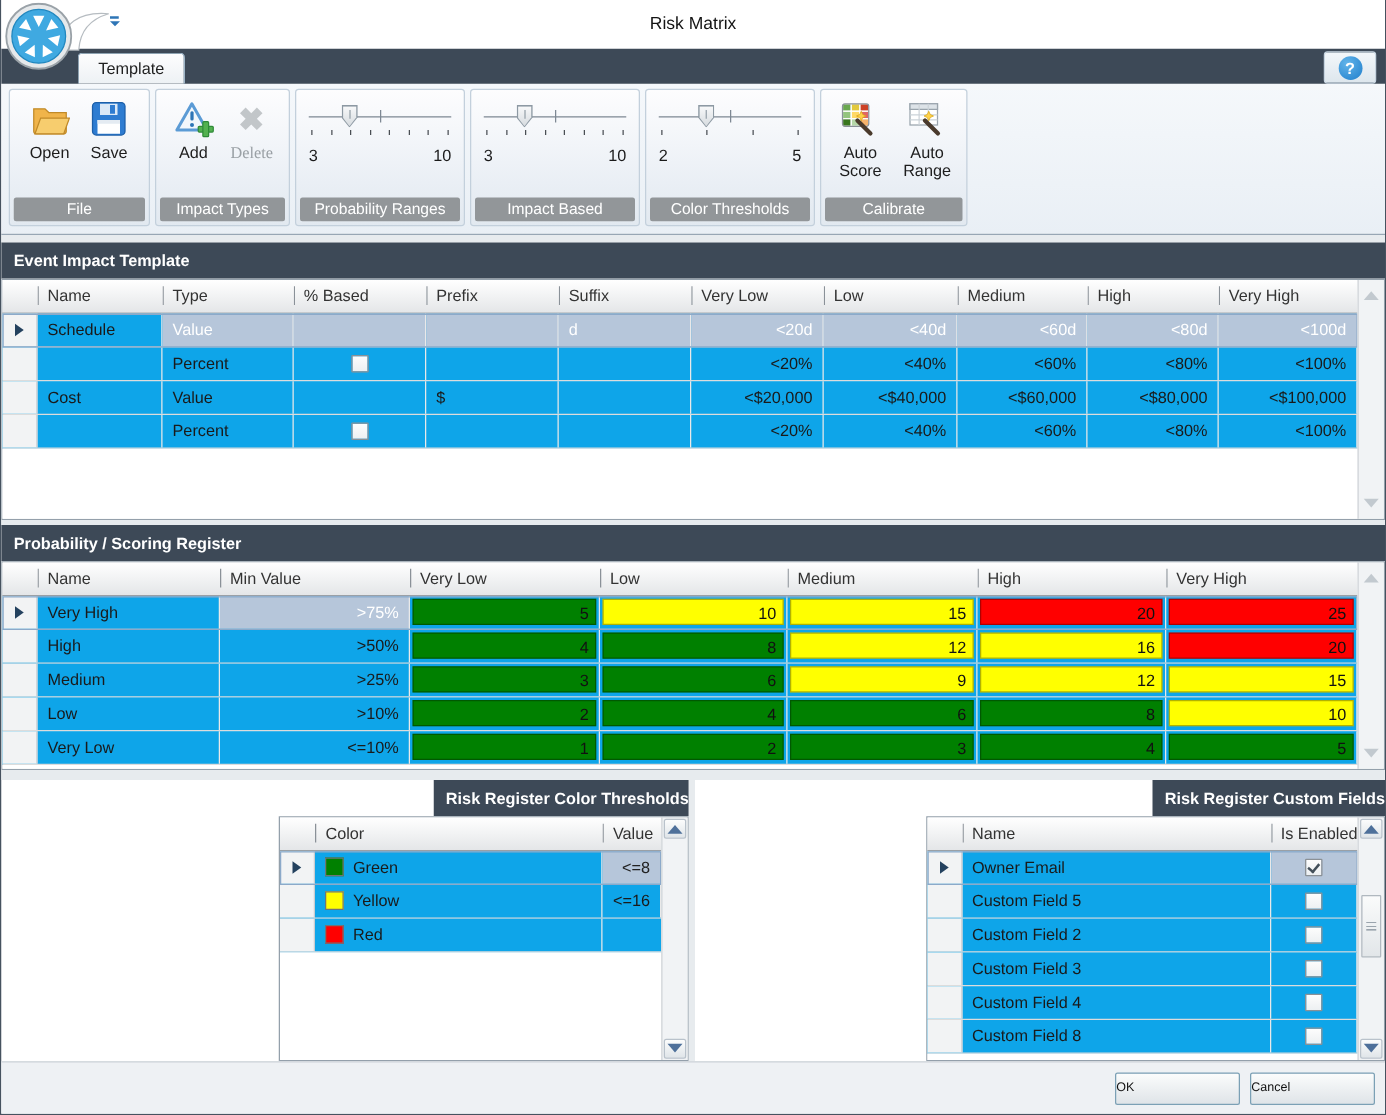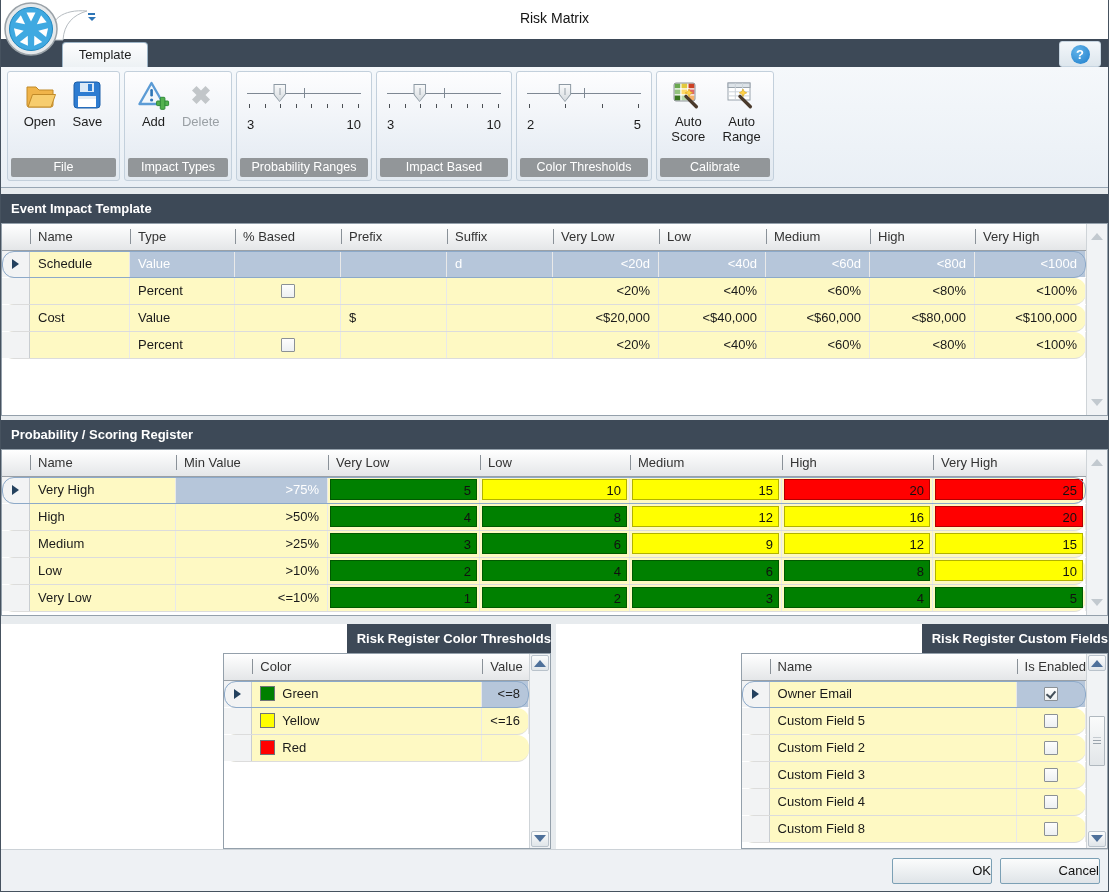--- a/index.html
+++ b/index.html
@@ -27,21 +27,21 @@
   
   .ribbon{height:121px;flex:none;background:linear-gradient(#f5f8fb,#e9eff5);border-bottom:1px solid #97a6b4;
        padding:4px 0 0 6px;display:flex;box-sizing:border-box;}
   .rgroup{height:110px;margin-right:4px;background:linear-gradient(#fdfdfe,#eaeff5 68%,#e2e9f0);
        border:1px solid #c3d0dc;border-radius:3px;position:relative;box-sizing:border-box;flex:none;}
   .rlabel{position:absolute;left:3px;right:3px;bottom:3px;height:19px;background:#929699;color:#fff;
        font-size:12.5px;text-align:center;line-height:19px;border-radius:2px;}
   .rbtns{display:flex;justify-content:space-evenly;padding-top:7px;}
   .rbtn{display:flex;flex-direction:column;align-items:center;font-size:13px;color:#1d1d1d;cursor:default;}
   .rbtn .lbl{margin-top:3px;line-height:15px;text-align:center;}
-  .rbtn.disabled .lbl{color:#9aa0a5;}
+  .rbtn.disabled .lbl{color:#9aa0a5;font-family:Liberation Serif, serif;}
   .rbtn .lbl.two{width:44px;}
   
   .sl{padding:12px 10px 0 10px;}
   .sl-rail{position:relative;height:19px;}
   .sl-line{position:absolute;left:0;right:0;top:9px;height:1px;background:#7e8893;}
   .sl-mid{position:absolute;left:50%;top:4px;width:1px;height:10px;background:#7e8893;}
   .sl-thumb{position:absolute;top:0;width:13px;height:18px;transform:translateX(-50%);z-index:2;}
   .sl-thumb::before{content:"";position:absolute;inset:0;background:#8d99a3;
        clip-path:polygon(0 0,100% 0,100% 55%,50% 100%,0 55%);}
   .sl-thumb::after{content:"";position:absolute;inset:1px;background:linear-gradient(#f8f9fa,#d6dbdf);
@@ -55,21 +55,21 @@
   .sect-h{height:29px;background:#3d4957;color:#fff;font-weight:bold;font-size:13px;line-height:29px;
        padding-left:10px;flex:none;box-sizing:border-box;}
   .tblwrap{flex:none;display:flex;background:#fff;border:1px solid #94a0ab;box-sizing:border-box;}
   .tcol{flex:1;display:flex;flex-direction:column;min-width:0;}
   .thead{display:grid;height:26px;flex:none;background:linear-gradient(#ffffff,#e4e6e8);border-bottom:1px solid #9aa0a6;}
   .th{font-size:13px;color:#333;line-height:25px;padding-left:8px;position:relative;white-space:nowrap;overflow:hidden;}
   .th::before{content:"";position:absolute;left:0;top:5px;width:1px;height:15px;background:#8a9198;}
   .th.noind::before{display:none;}
   .tbody{flex:none;}
   .filler{flex:1;background:#fff;}
-  .trow{display:grid;height:27px;border-bottom:1px solid #dcdcdc;background:#fef9c3;box-sizing:border-box;border-radius:12px;}
+  .trow{display:grid;height:27px;border-bottom:1px solid #dcdcdc;background:#0ea5e9;box-sizing:border-box;}
   .trow.sel{outline:1px solid #8ca9c9;outline-offset:-1px;}
   .td{font-size:13px;color:#1a1a1a;line-height:26px;padding:0 8px;border-right:1px solid #e9e9e9;
       overflow:hidden;white-space:nowrap;box-sizing:border-box;}
   .td.r{text-align:right;}
   .td.blue{background:#b6c6da;color:#fff;}
   .td.blue.dark{color:#222;}
   .ind{background:#f2f3f4;border-right:1px solid #c9cdd1;display:flex;align-items:center;justify-content:center;padding:0;box-sizing:border-box;}
   .tri-r{width:0;height:0;border-top:5px solid transparent;border-bottom:5px solid transparent;border-left:7px solid #24415e;}
   .scorewrap{padding:0;border-right:1px solid #e9e9e9;box-sizing:border-box;}
   .score{margin:2px;height:21px;line-height:21px;text-align:right;padding:0 5px;font-size:13px;color:#111;
@@ -102,21 +102,21 @@
   
   .bottom{display:flex;flex:none;}
   .pane{display:flex;flex-direction:column;align-items:flex-end;}
   .pane.left{width:550px;}
   .pane.right{width:552px;}
   .vgap{width:5px;background:#e7ebee;}
   
   .footer{flex:1;background:#eef1f4;border-top:1px solid #ccd2d7;display:flex;justify-content:flex-end;
       align-items:center;padding-right:8px;gap:8px;}
   .btn{width:100px;height:26px;background:linear-gradient(#fbfcfc,#dfe4e8);border:1px solid #7ba0b5;
-      border-radius:2px;font-size:13px;text-align:right;line-height:24px;color:#111;box-sizing:border-box;}
+      border-radius:2px;font-size:10px;text-align:left;line-height:24px;color:#111;box-sizing:border-box;}
 </style>
 </head>
 <body>
 
 <div class="win">
 
   <div class="titlebar">
     <div class="title">Risk Matrix</div>
     <div class="qat">
         <div class="bar"></div>

